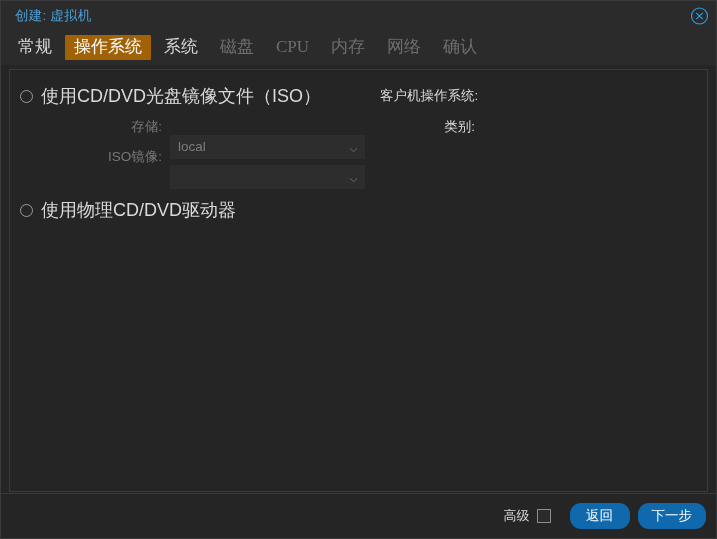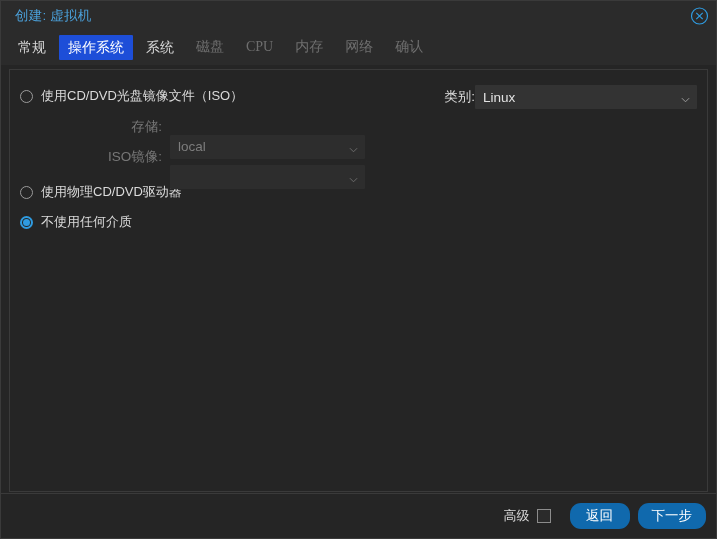--- a/index.html
+++ b/index.html
@@ -53,31 +53,31 @@
   
   .tabbar {
     height: 35px;
     background: #2b2b2b;
     display: flex;
     align-items: center;
     padding: 0 6px;
     box-sizing: border-box;
   }
   .tab {
-    font-size: 14px;
+    font-size: 17px;
     color: #d6d6d6;
     padding: 4px 9px 5px 9px;
     margin: 0 2px;
     white-space: nowrap;
     cursor: pointer;
     line-height: 16px;
     border-radius: 1px;
   }
   .tab.active {
-    background: #1d4ed8;
+    background: #a16207;
     color: #ffffff;
   }
   .tab.disabled {
     color: #6e6e6e;
     cursor: default;
     font-family: Liberation Serif, serif;
   }
 
   
   .content-wrap {
@@ -109,21 +109,21 @@
   }
 
   
   .radio-row {
     display: flex;
     align-items: center;
     height: 24px;
     margin-bottom: 6px;
     cursor: pointer;
   }
-  .radio-row.gap-top { margin-top: 10px; }
+  .radio-row.gap-top { margin-top: 28px; }
 
   .radio {
     width: 13px;
     height: 13px;
     border-radius: 50%;
     border: 1px solid #9a9a9a;
     box-sizing: border-box;
     background: transparent;
     flex: 0 0 13px;
     margin-right: 8px;
@@ -139,21 +139,21 @@
     left: 50%;
     top: 50%;
     width: 7px;
     height: 7px;
     margin-left: -3.5px;
     margin-top: -3.5px;
     border-radius: 50%;
     background: #2f9be0;
   }
   .radio-label {
-    font-size: 13px;
+    font-size: 18px;
     color: #dadada;
     white-space: nowrap;
   }
 
   
   .form-row {
     display: flex;
     align-items: center;
     height: 26px;
     margin-bottom: 4px;
@@ -319,40 +319,29 @@
               </svg>
             </span>
           </div>
         </div>
 
         <div class="radio-row gap-top">
           <span class="radio"></span>
           <span class="radio-label">使用物理CD/DVD驱动器</span>
         </div>
 
-        <div class="radio-row">
-          <span class="radio checked"></span>
-          <span class="radio-label">不使用任何介质</span>
-        </div>
 
       </div>
 
       <div class="col-right">
 
+        <div class="section-head">客户机操作系统:</div>
 
         <div class="form-row">
           <span class="form-label lbl-right">类别:</span>
-          <div class="select sel-right">
-            <span>Linux</span>
-            <span class="chev">
-              <svg width="9" height="9" viewBox="0 0 10 10" aria-hidden="true">
-                <path d="M1 3 L5 7 L9 3" fill="none" stroke="#9a9a9a" stroke-width="1.1"></path>
-              </svg>
-            </span>
-          </div>
         </div>
 
 
       </div>
 
     </div>
   </div>
 
   <div class="footer">
     <div class="adv-wrap">

